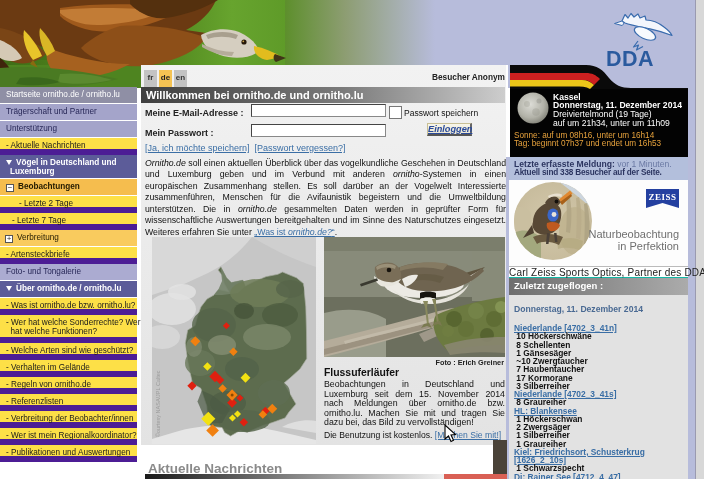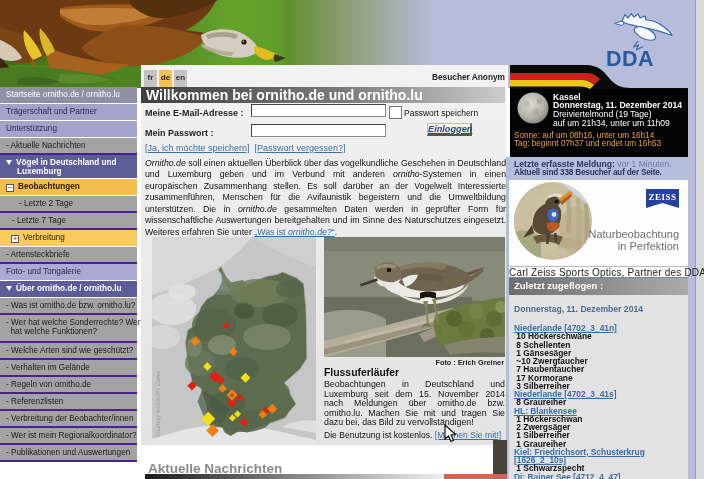--- a/index.html
+++ b/index.html
@@ -3,33 +3,33 @@
 <style>
 *{margin:0;padding:0;box-sizing:border-box}
 body{font-family:"Liberation Sans",sans-serif}
 #page{position:relative;width:704px;height:479px;overflow:hidden;background:#fff}
 .abs{position:absolute}
 
 #menu{position:absolute;left:0;top:87px;width:137px;font-size:8.2px}
 #menu .it{height:17px;padding:4px 1px 0 6px;border-bottom:1px solid #fff;line-height:8.9px;white-space:nowrap;overflow:visible}
 #menu .h2{height:24px}
 #menu .h3{height:28px}
-#menu .w{background:#a3a3a3;border-bottom:2px solid #4c1d95;color:#1a1a1a}
+#menu .w{background:#fde047;border-bottom:6px solid #4c1d95;color:#1a1a1a}
 #menu .g1{background:#8f8fa5;color:#fff}
 #menu .lv{background:#a4a4ca;color:#272757}
 #menu .lv2{background:#ababd1;color:#272757}
 #menu .dk{background:#5c5c99;color:#fff;font-weight:bold}
 #menu .or{background:#f5bd4e;color:#221a00}
 #menu .ye{background:#f9cb5e;color:#221a00}
 .tri{display:inline-block;width:0;height:0;border-left:3.5px solid transparent;border-right:3.5px solid transparent;border-top:5px solid #fff;margin-right:4px;vertical-align:0px}
 .pm{display:inline-block;width:8px;height:8px;border:1px solid #555;background:#fff;font-size:8px;line-height:6px;text-align:center;margin-right:4px;color:#333;vertical-align:-1px;font-weight:normal}
 
 #content{position:absolute;left:141px;top:65px;width:365px;height:380px;background:linear-gradient(#f2f2f2,#e3e3e3)}
 .tab{position:absolute;top:5px;height:21px;width:13px;background:#c3c3c3;color:#333;font-size:8px;font-weight:bold;text-align:center;line-height:15px}
-#bar1{position:absolute;left:0;top:22px;width:364px;height:16px;background:linear-gradient(90deg,#3f3f3f,#7a7a7a 55%,#cdcdcd);color:#fff;font-weight:bold;font-size:14px;line-height:16px;padding-left:5px}
+#bar1{position:absolute;left:0;top:22px;width:364px;height:16px;background:linear-gradient(90deg,#3f3f3f,#7a7a7a 55%,#cdcdcd);color:#fff;font-weight:bold;font-size:11px;line-height:16px;padding-left:5px}
 .lbl{position:absolute;font-size:9px;color:#222;font-weight:bold}
 .inp{position:absolute;left:110px;width:135px;height:13px;background:#fff;border:1px solid #888;border-top:1px solid #444;border-left:1px solid #444}
 .lnk{color:#3a6ea5;text-decoration:underline}
 .jl{text-align:justify;text-align-last:justify;white-space:nowrap}
 #para1{position:absolute;left:4px;top:92.5px;width:361px;font-size:8.75px;line-height:11.55px;color:#111}
 #para2{position:absolute;left:183px;top:315px;width:181px;font-size:8.8px;line-height:9.5px;color:#111}
 
 #sb{position:absolute;left:509px;top:62px;width:179px}
 .nw{white-space:nowrap}
 </style></head>
@@ -93,25 +93,25 @@
 
 <div class="abs" style="left:688px;top:62px;width:7px;height:417px;background:#b7bcdb"></div>
 
 <div class="abs" style="left:505px;top:157px;width:4px;height:322px;background:#b7bcdb"></div>
 
 <div id="menu">
 <div class="it g1">Startseite ornitho.de / ornitho.lu</div>
 <div class="it lv">Trägerschaft und Partner</div>
 <div class="it lv">Unterstützung</div>
 <div class="it w">- Aktuelle Nachrichten</div>
-<div class="it dk h2"><span class="tri"></span>Vögel in Deutschland und<br><span style="margin-left:11px">Luxemburg</span></div>
+<div class="it dk h2"><span class="tri"></span>Vögel in Deutschland und<br><span style="margin-left:4px">Luxemburg</span></div>
 <div class="it or"><span class="pm">−</span><b>Beobachtungen</b></div>
 <div class="it w" style="padding-left:19px">- Letzte 2 Tage</div>
 <div class="it w" style="padding-left:12px">- Letzte 7 Tage</div>
-<div class="it ye" style="padding-left:11px"><span class="pm">+</span>Verbreitung</div>
+<div class="it ye" style="padding-left:5px"><span class="pm">+</span>Verbreitung</div>
 <div class="it w">- Artensteckbriefe</div>
 <div class="it lv2">Foto- und Tongalerie</div>
 <div class="it dk"><span class="tri"></span>Über ornitho.de / ornitho.lu</div>
 <div class="it w">- Was ist ornitho.de bzw. ornitho.lu?</div>
 <div class="it w h3">- Wer hat welche Sonderrechte? Wer<br>&nbsp;&nbsp;hat welche Funktionen?</div>
 <div class="it w">- Welche Arten sind wie geschützt?</div>
 <div class="it w">- Verhalten im Gelände</div>
 <div class="it w">- Regeln von ornitho.de</div>
 <div class="it w">- Referenzlisten</div>
 <div class="it w">- Verbreitung der Beobachter/innen</div>

